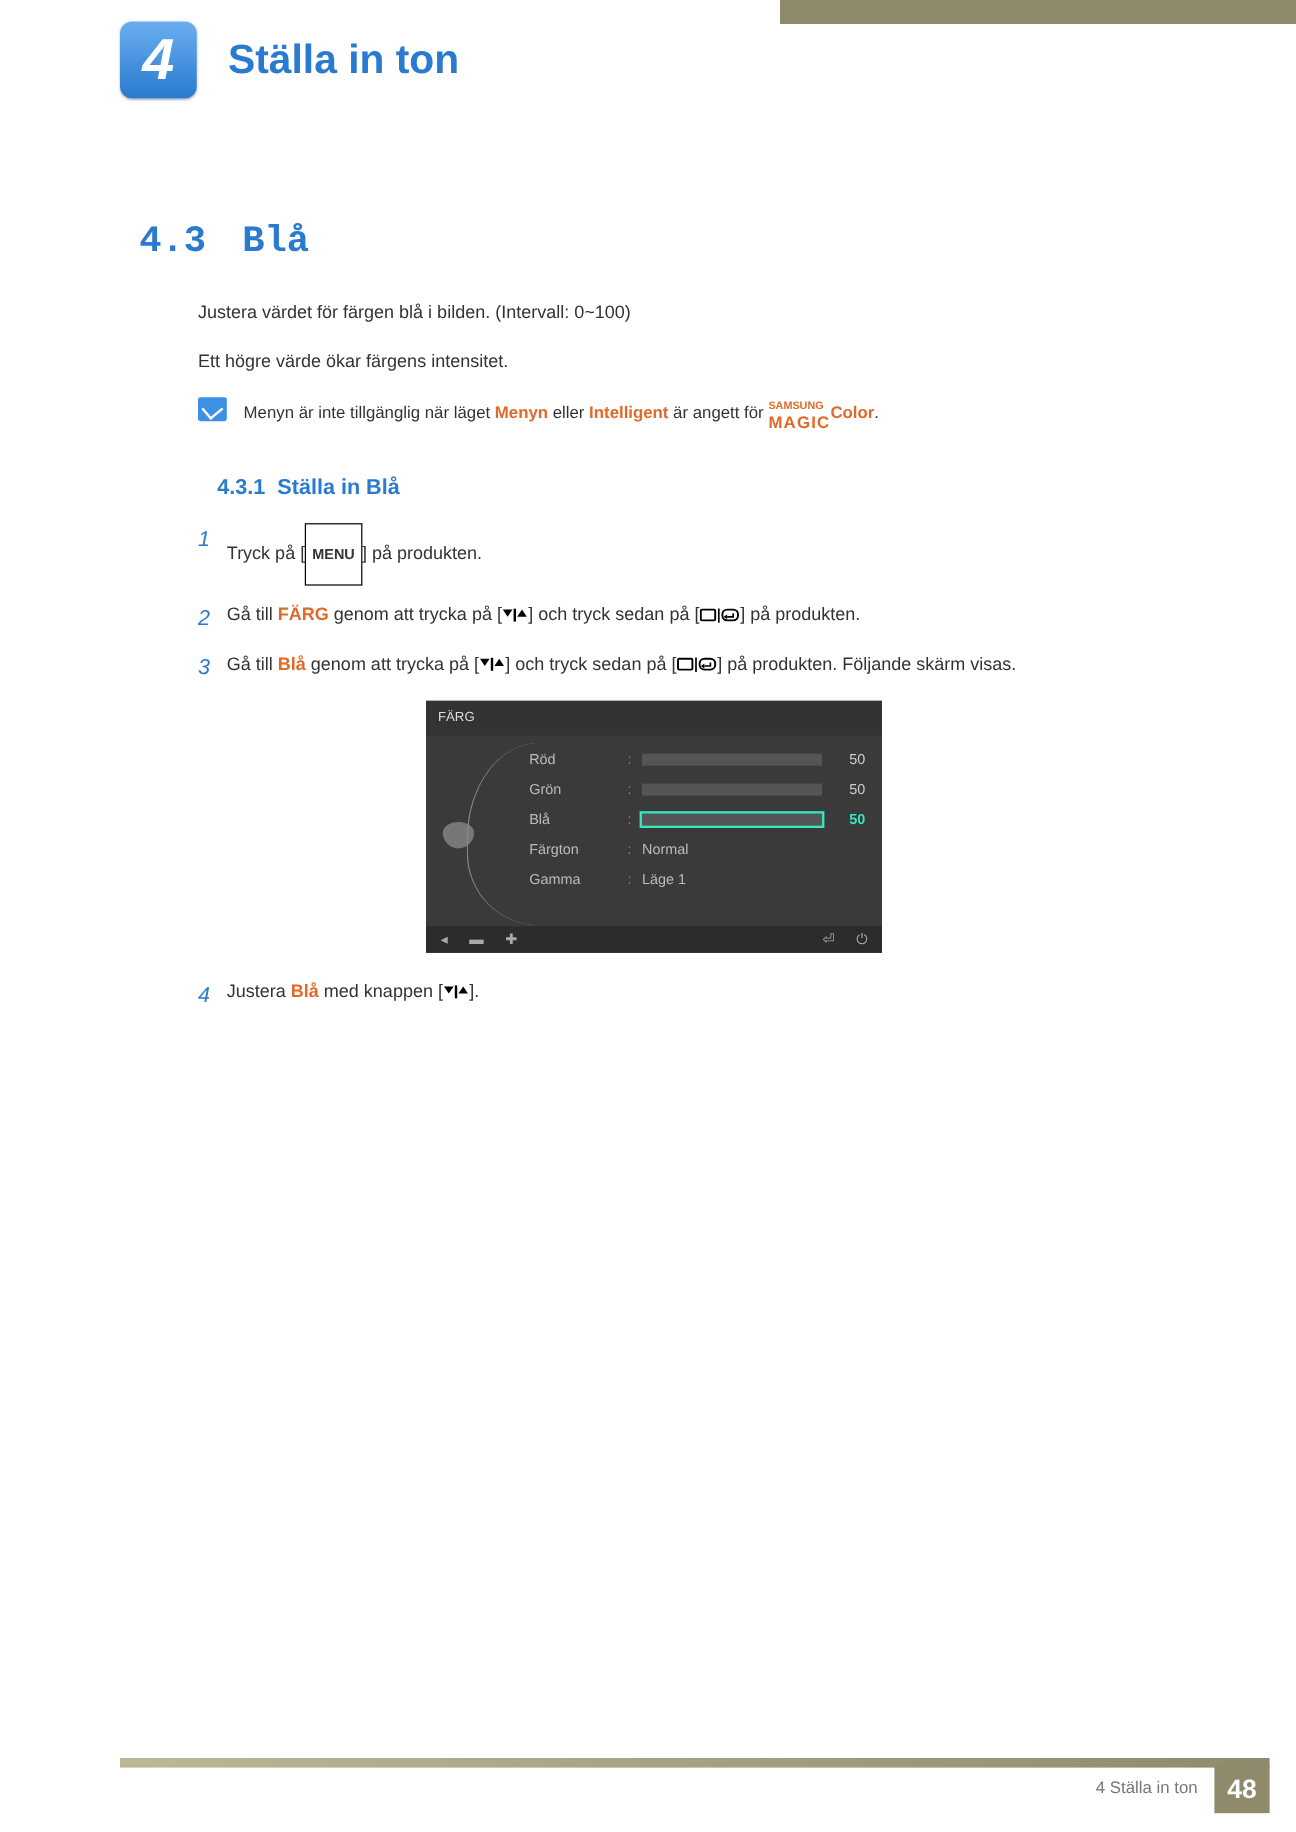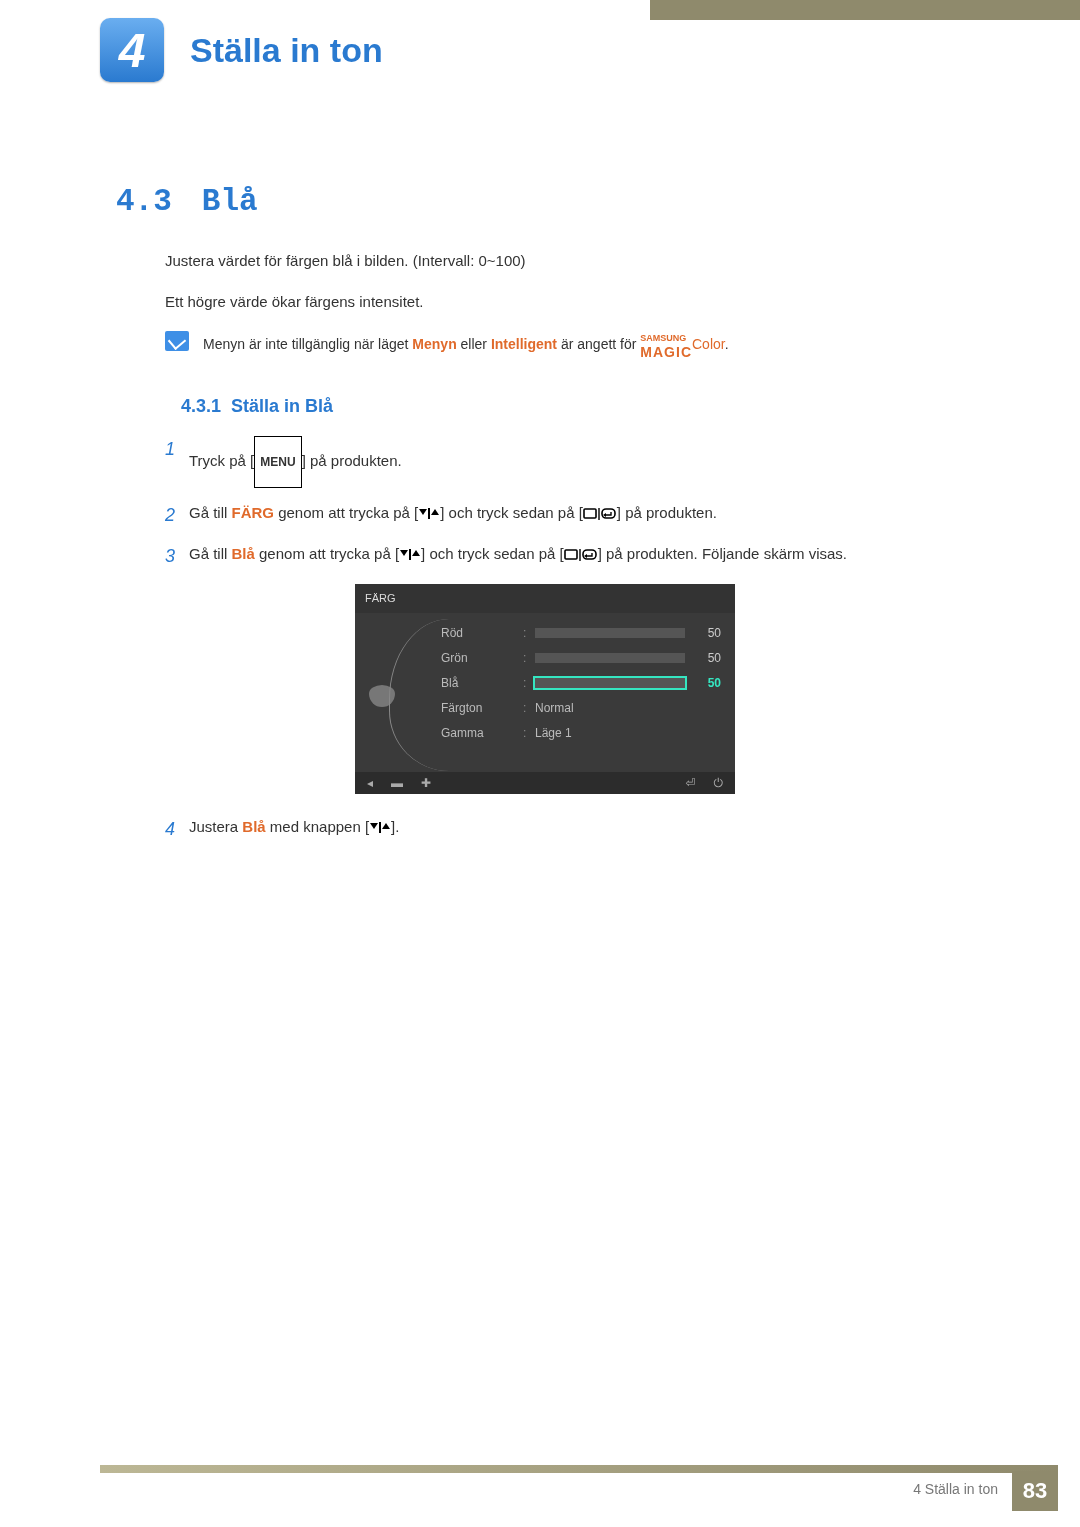--- a/index.html
+++ b/index.html
@@ -101,21 +101,21 @@
     width: 12px; height: 10px;
     border: 2px solid #fff;
     border-top: none;
     border-right: none;
     transform: rotate(-40deg);
   }
   .note-text { font-size: 14px; color: #333; }
   .kw-orange { color: #e06a2b; font-weight: bold; }
   .kw-magic-brand { font-size: 9px; font-weight: bold; color: #e06a2b; display: inline-block; line-height: 7px; vertical-align: 2px; }
   .kw-magic { font-size: 14px; font-weight: bold; color: #e06a2b; letter-spacing: 1px; }
-  .kw-color { font-weight: normal; color: #e06a2b; }
+  .kw-color { font-weight: bold; color: #e06a2b; }
 
   
   .subsection {
     color: #2a7ad0;
     font-size: 18px;
     font-weight: bold;
     margin: 10px 0 16px 16px;
   }
 
   
@@ -420,17 +420,17 @@
         </span>
       </li>
     </ol>
 
   </div>
 
   <div class="page-footer">
     <div class="footer-bar"></div>
     <div class="footer-row">
       <div class="footer-text">4 Ställa in ton</div>
-      <div class="footer-pagenum">83</div>
+      <div class="footer-pagenum">48</div>
     </div>
   </div>
 
 </div>
 
 </body></html>

